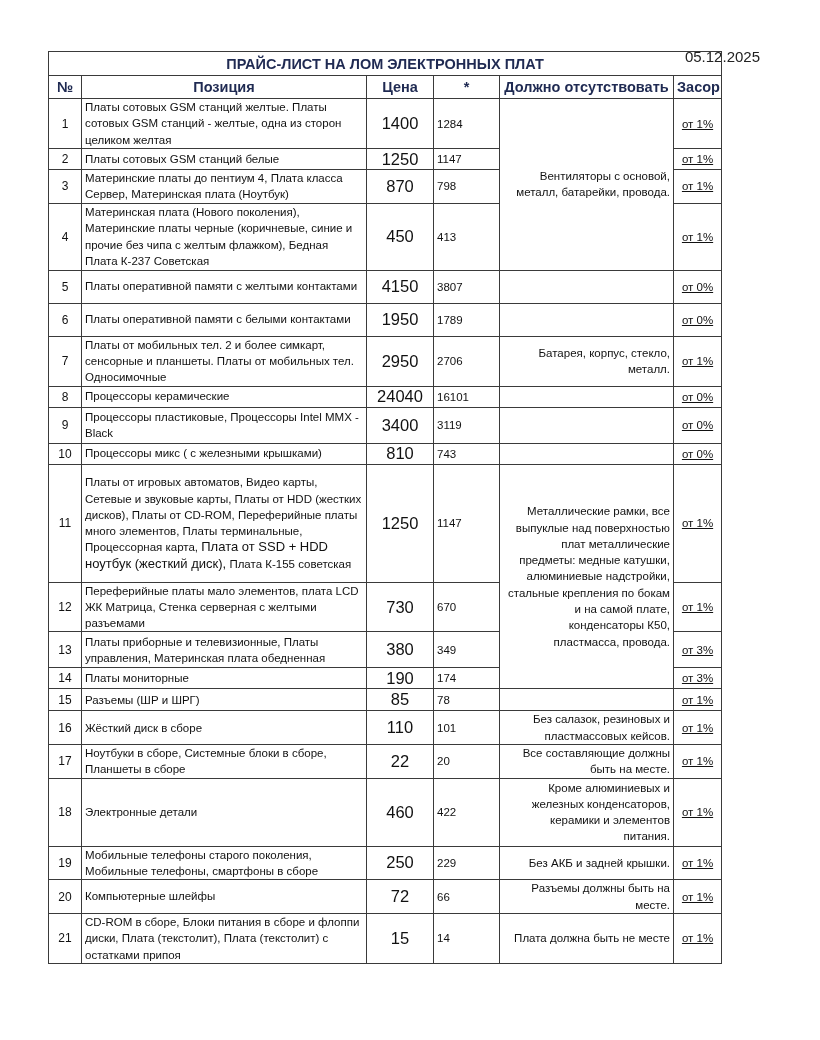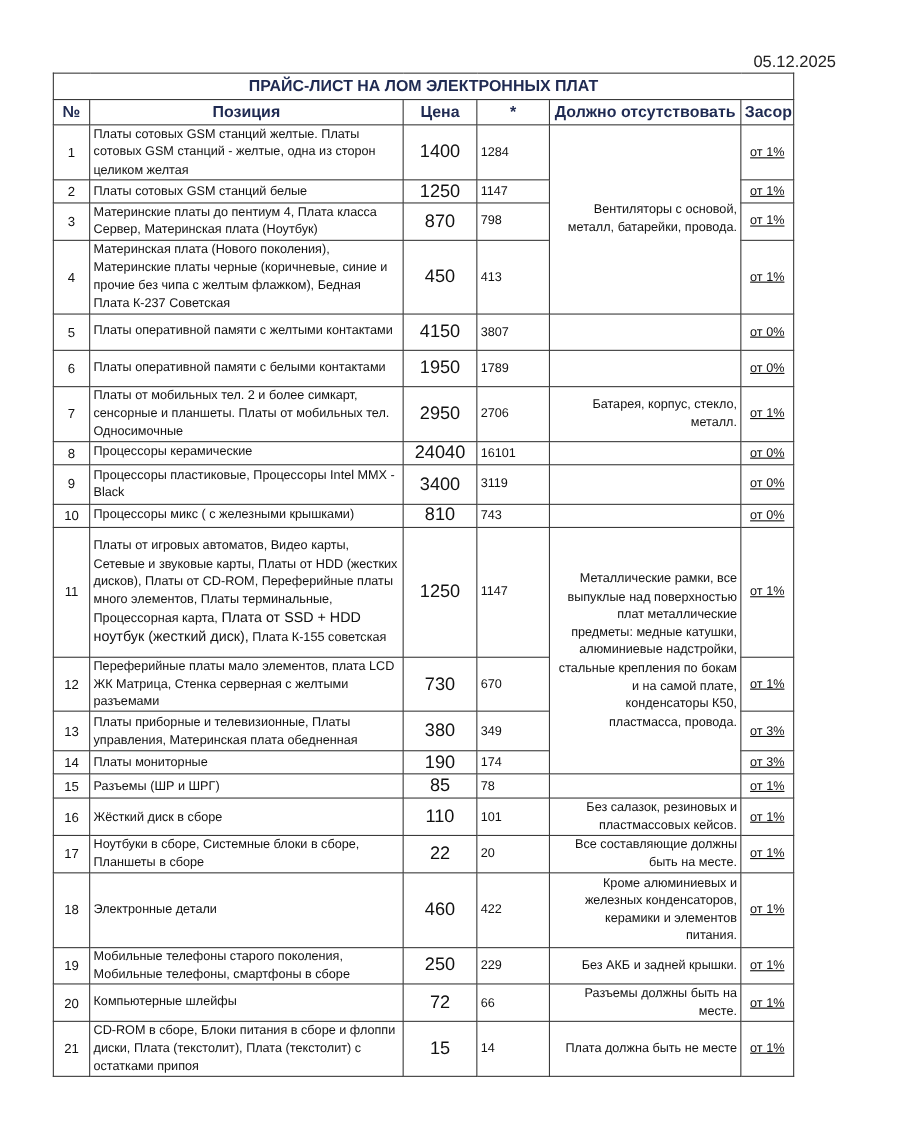--- a/index.html
+++ b/index.html
@@ -1,19 +1,19 @@
 <!DOCTYPE html>
 <html><head>
 <meta charset="utf-8">
 <style>
   html, body { margin: 0; padding: 0; background: #ffffff; }
   body { width: 820px; height: 1040px; position: relative; overflow: hidden;
          font-family: "Liberation Sans", "DejaVu Sans", sans-serif; color: #111; }
   .date { position: absolute; right: 60px; top: 48px; font-size: 15px; color: #222; }
-  table.price { position: absolute; left: 48px; top: 66px; border-collapse: collapse;
+  table.price { position: absolute; left: 48px; top: 51px; border-collapse: collapse;
                 table-layout: fixed; width: 673px; }
   table.price td, table.price th { border: 1px solid #3a3a3a; padding: 0 3px; vertical-align: middle; }
   .title-cell { height: 23px; text-align: center; font-weight: bold; font-size: 14.5px; color: #1f2a52; }
   .hdr th { height: 22px; font-weight: bold; font-size: 14.5px; color: #1f2a52; text-align: center; }
   .num { text-align: center; font-size: 12px; }
   .pos { text-align: left; font-size: 11.5px; line-height: 16.3px; }
   .pos .big { font-size: 13px; }
   .cena { text-align: center; font-size: 16.5px; }
   .star { font-size: 11.5px; }
   .abs { text-align: right; font-size: 11.5px; line-height: 16.3px; }

